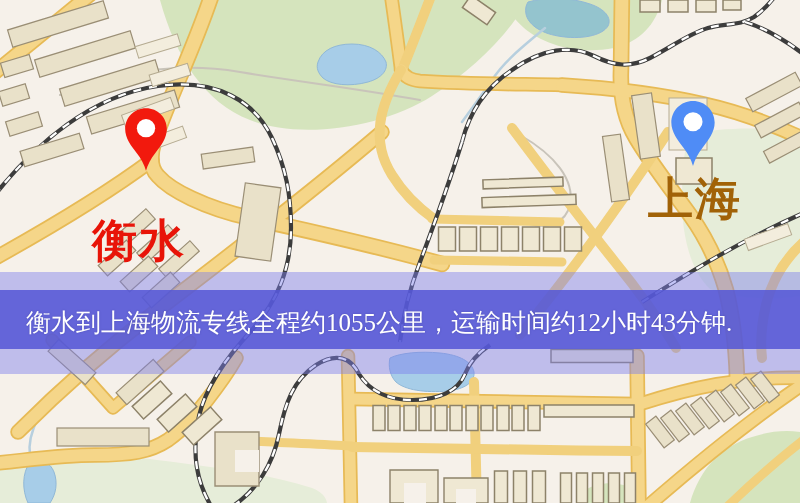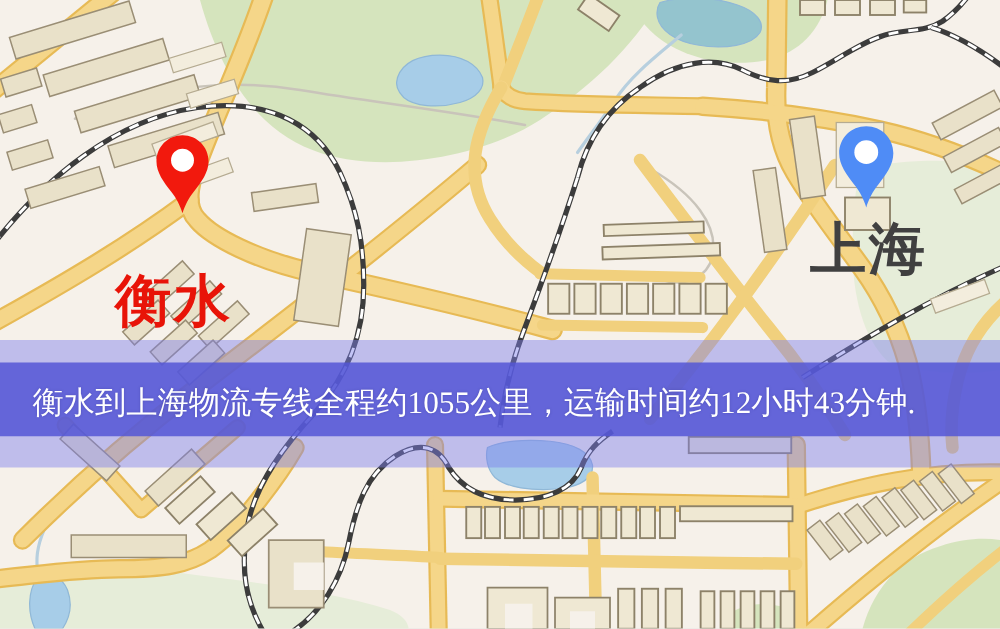--- a/index.html
+++ b/index.html
@@ -188,14 +188,14 @@
     </svg>
   </div>
   <div class="pin-label" id="lab0" style="left: 92px; top: 174px; color: rgb(232, 20, 8); margin-top: 44px;">衡水</div>
 
   <div class="marker" id="pin1" style="left: 693px; top: 169px;">
     <svg width="52" height="72" viewBox="0 0 60 78">
       <path id="pin1p" d="M30,2 C16,2 5,13 5,27 C5,38 12,47 19,56 C24,62 28,70 30,77 C32,70 36,62 41,56 C48,47 55,38 55,27 C55,13 44,2 30,2 Z" fill="#4f8cf6"></path>
       <circle cx="30" cy="26" r="11" fill="#ffffff"></circle>
     </svg>
   </div>
-  <div class="pin-label" id="lab1" style="left: 648px; top: 176px; color: #404040;">上海</div>
+  <div class="pin-label" id="lab1" style="left: 648px; top: 176px; color: #a16207;">上海</div>
 </div>
 
 </body></html>

